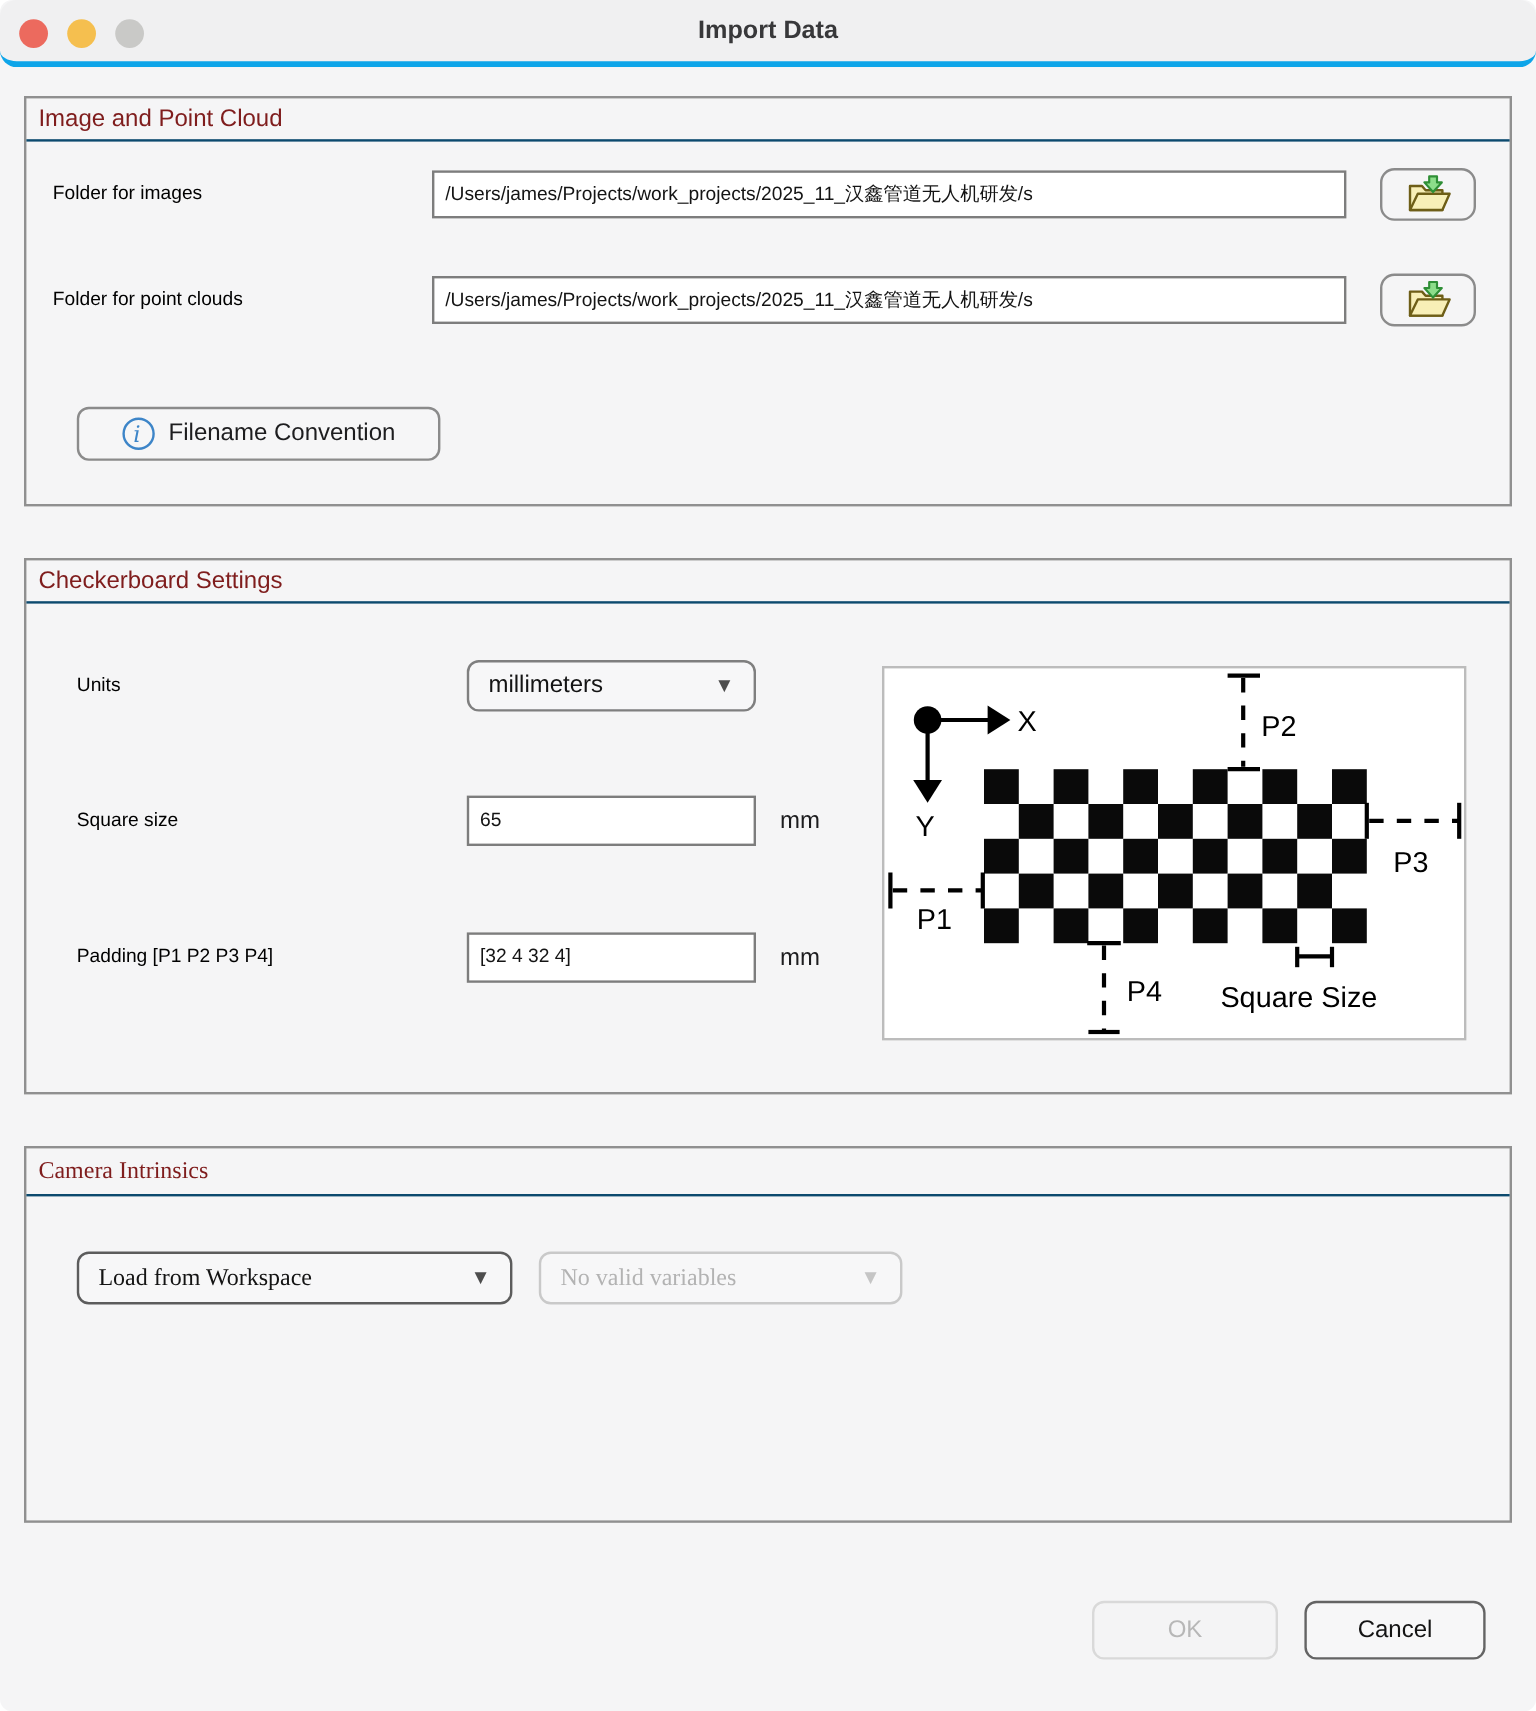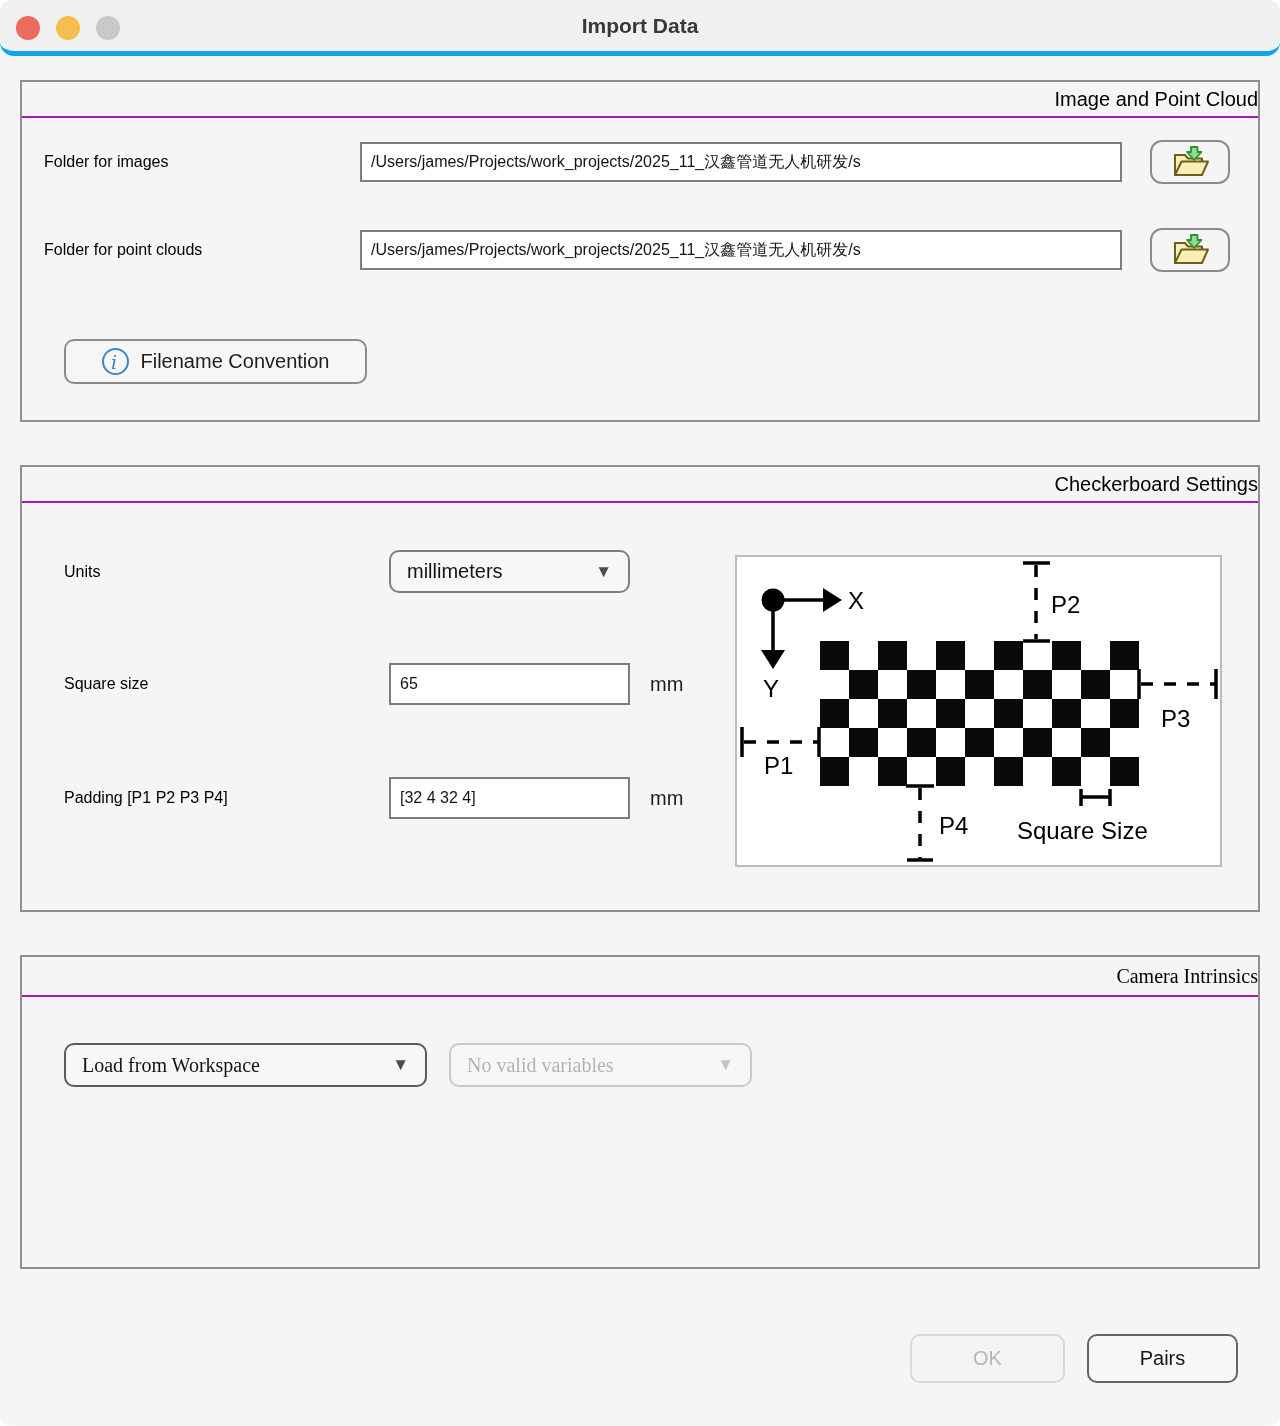--- a/index.html
+++ b/index.html
@@ -15,22 +15,22 @@
     background:#f0f0f1; border-bottom:5px solid #0ea5e9;
     display:flex; align-items:center; justify-content:center;border-radius:14px;
   }
   .title { font-size:21px; font-weight:bold; color:#38383a; }
   .lights { position:absolute; left:16px; top:16px; display:flex; gap:16px; }
   .light { width:24px; height:24px; border-radius:50%; }
   .groupbox {
     position:absolute; border:2px solid #909090; background:#f5f5f6;
   }
   .groupbox-title {
-    height:36px; line-height:34px; border-bottom:2px solid #a21caf;
-    padding-left:10px; font-size:20px; color:#000000;text-align:right;
+    height:36px; line-height:34px; border-bottom:2px solid #0c4a6e;
+    padding-left:10px; font-size:20px; color:#7f1d1d;
   }
   .flabel { position:absolute; font-size:16px; color:#000000; display:flex; align-items:center; }
   .textfield {
     position:absolute; border:2px solid #7d7d7d; background:#ffffff;
     font-family:"Liberation Sans", sans-serif;
     font-size:16px; color:#141414; padding:0 9px; outline:none;
   }
   .browse-btn {
     position:absolute; width:80px; height:44px; border:2px solid #8b8b8b;
     border-radius:12px; background:#f5f5f6; display:flex; align-items:center; justify-content:center;
@@ -209,15 +209,15 @@
       <span>Load from Workspace</span>
       <span class="caret">▼</span>
     </div>
     <div class="dropdown disabled" style="left:427px; top:86px; width:303px; height:44px;">
       <span>No valid variables</span>
       <span class="caret">▼</span>
     </div>
   </div>
 
   <div class="footer-btn ok">OK</div>
-  <div class="footer-btn cancel">Pairs</div>
+  <div class="footer-btn cancel">Cancel</div>
 
 </div>
 
 </body></html>

